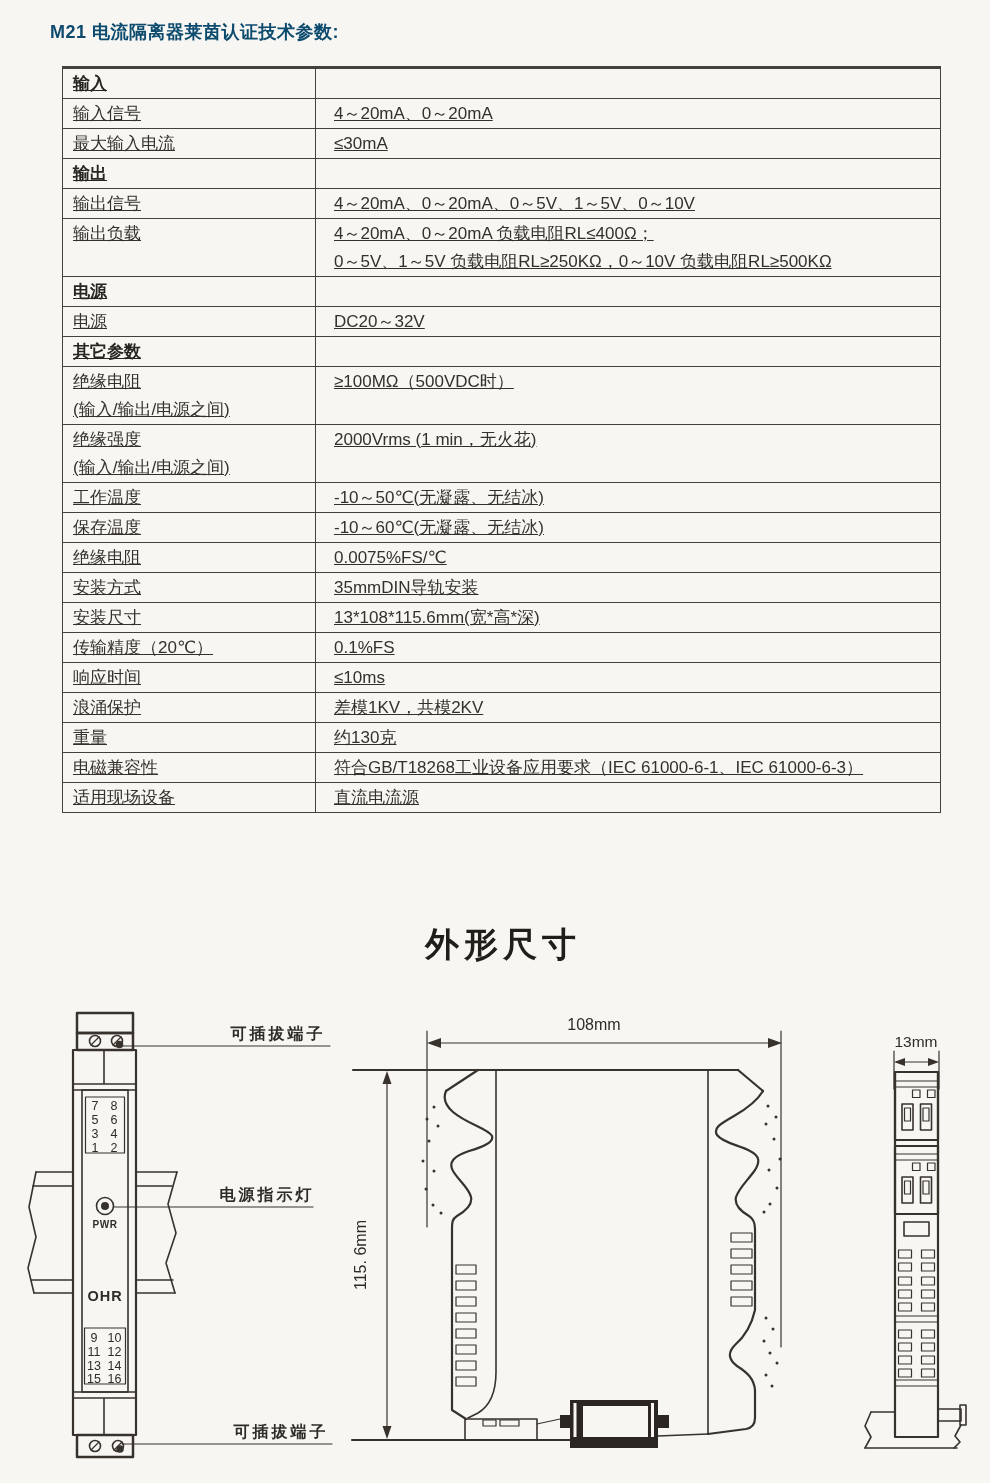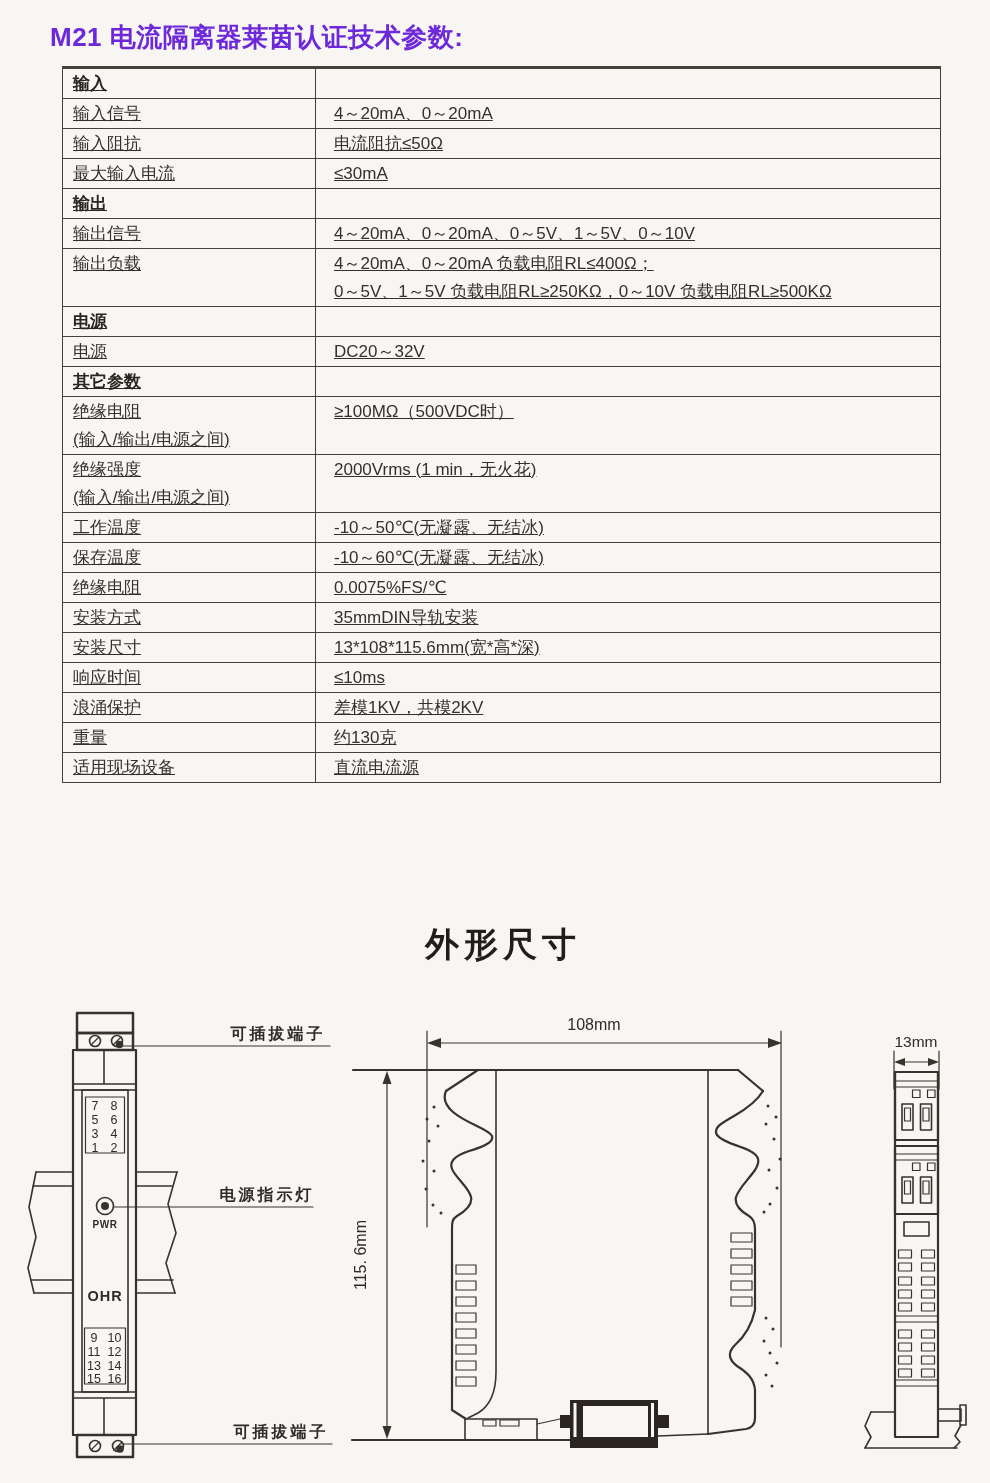--- a/index.html
+++ b/index.html
@@ -3,21 +3,21 @@
 <meta charset="utf-8">
 <style>
   html,body { margin:0; padding:0; }
   body {
     width:990px; height:1483px; position:relative; overflow:hidden;
     background:#f7f6f3; color:#2f2b28;
     font-family:"Liberation Sans","DejaVu Sans",sans-serif;
   }
   .page-title {
     position:absolute; left:50px; top:20px;
-    font-size:26px; font-weight:bold; letter-spacing:0.5px; color:#6d28d9;
+    font-size:18px; font-weight:bold; letter-spacing:0.5px; color:#0c4a6e;
   }
   .spec-table {
     position:absolute; left:62px; top:66px; width:879px;
     border-collapse:collapse; table-layout:fixed;
   }
   .spec-table td {
     border:1.6px solid #46403b;
     font-size:17px; line-height:28px; vertical-align:top;
     white-space:pre-line; padding:0.5px 6px 0.5px 10px; color:#35302b;text-decoration:underline;
   }
@@ -53,24 +53,20 @@
   <tbody>
       <tr class="sec">
         <td class="c1">输入</td>
         <td class="c2"></td>
       </tr>
       <tr>
         <td class="c1">输入信号</td>
         <td class="c2">4～20mA、0～20mA</td>
       </tr>
       <tr>
-        <td class="c1">输入阻抗</td>
-        <td class="c2">电流阻抗≤50Ω</td>
-      </tr>
-      <tr>
         <td class="c1">最大输入电流</td>
         <td class="c2">≤30mA</td>
       </tr>
       <tr class="sec">
         <td class="c1">输出</td>
         <td class="c2"></td>
       </tr>
       <tr>
         <td class="c1">输出信号</td>
         <td class="c2">4～20mA、0～20mA、0～5V、1～5V、0～10V</td>
@@ -116,30 +112,38 @@
       </tr>
       <tr>
         <td class="c1">安装方式</td>
         <td class="c2">35mmDIN导轨安装</td>
       </tr>
       <tr>
         <td class="c1">安装尺寸</td>
         <td class="c2">13*108*115.6mm(宽*高*深)</td>
       </tr>
       <tr>
+        <td class="c1">传输精度（20℃）</td>
+        <td class="c2">0.1%FS</td>
+      </tr>
+      <tr>
         <td class="c1">响应时间</td>
         <td class="c2">≤10ms</td>
       </tr>
       <tr>
         <td class="c1">浪涌保护</td>
         <td class="c2">差模1KV，共模2KV</td>
       </tr>
       <tr>
         <td class="c1">重量</td>
         <td class="c2">约130克</td>
+      </tr>
+      <tr>
+        <td class="c1">电磁兼容性</td>
+        <td class="c2">符合GB/T18268工业设备应用要求（IEC 61000-6-1、IEC 61000-6-3）</td>
       </tr>
       <tr>
         <td class="c1">适用现场设备</td>
         <td class="c2">直流电流源</td>
       </tr>
     </tbody>
 </table>
 
 <div class="section-title">外形尺寸</div>
 

